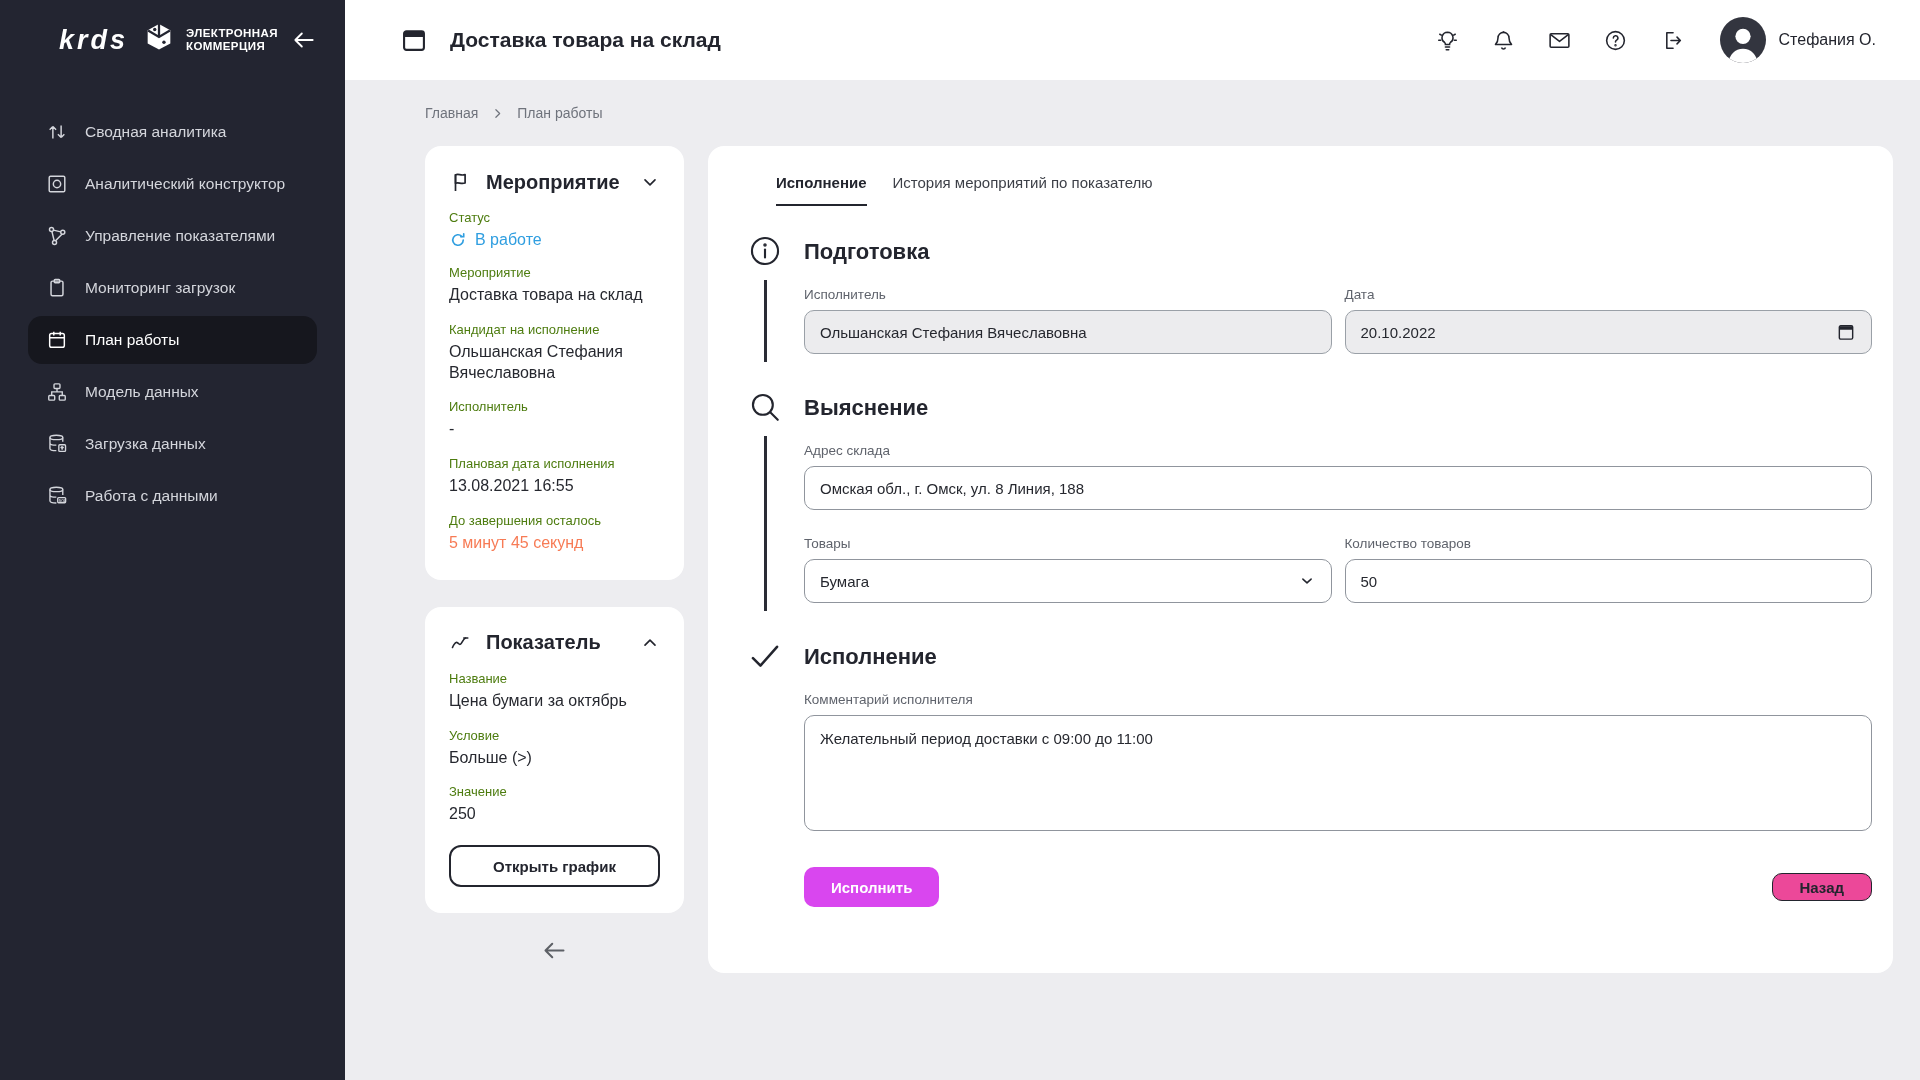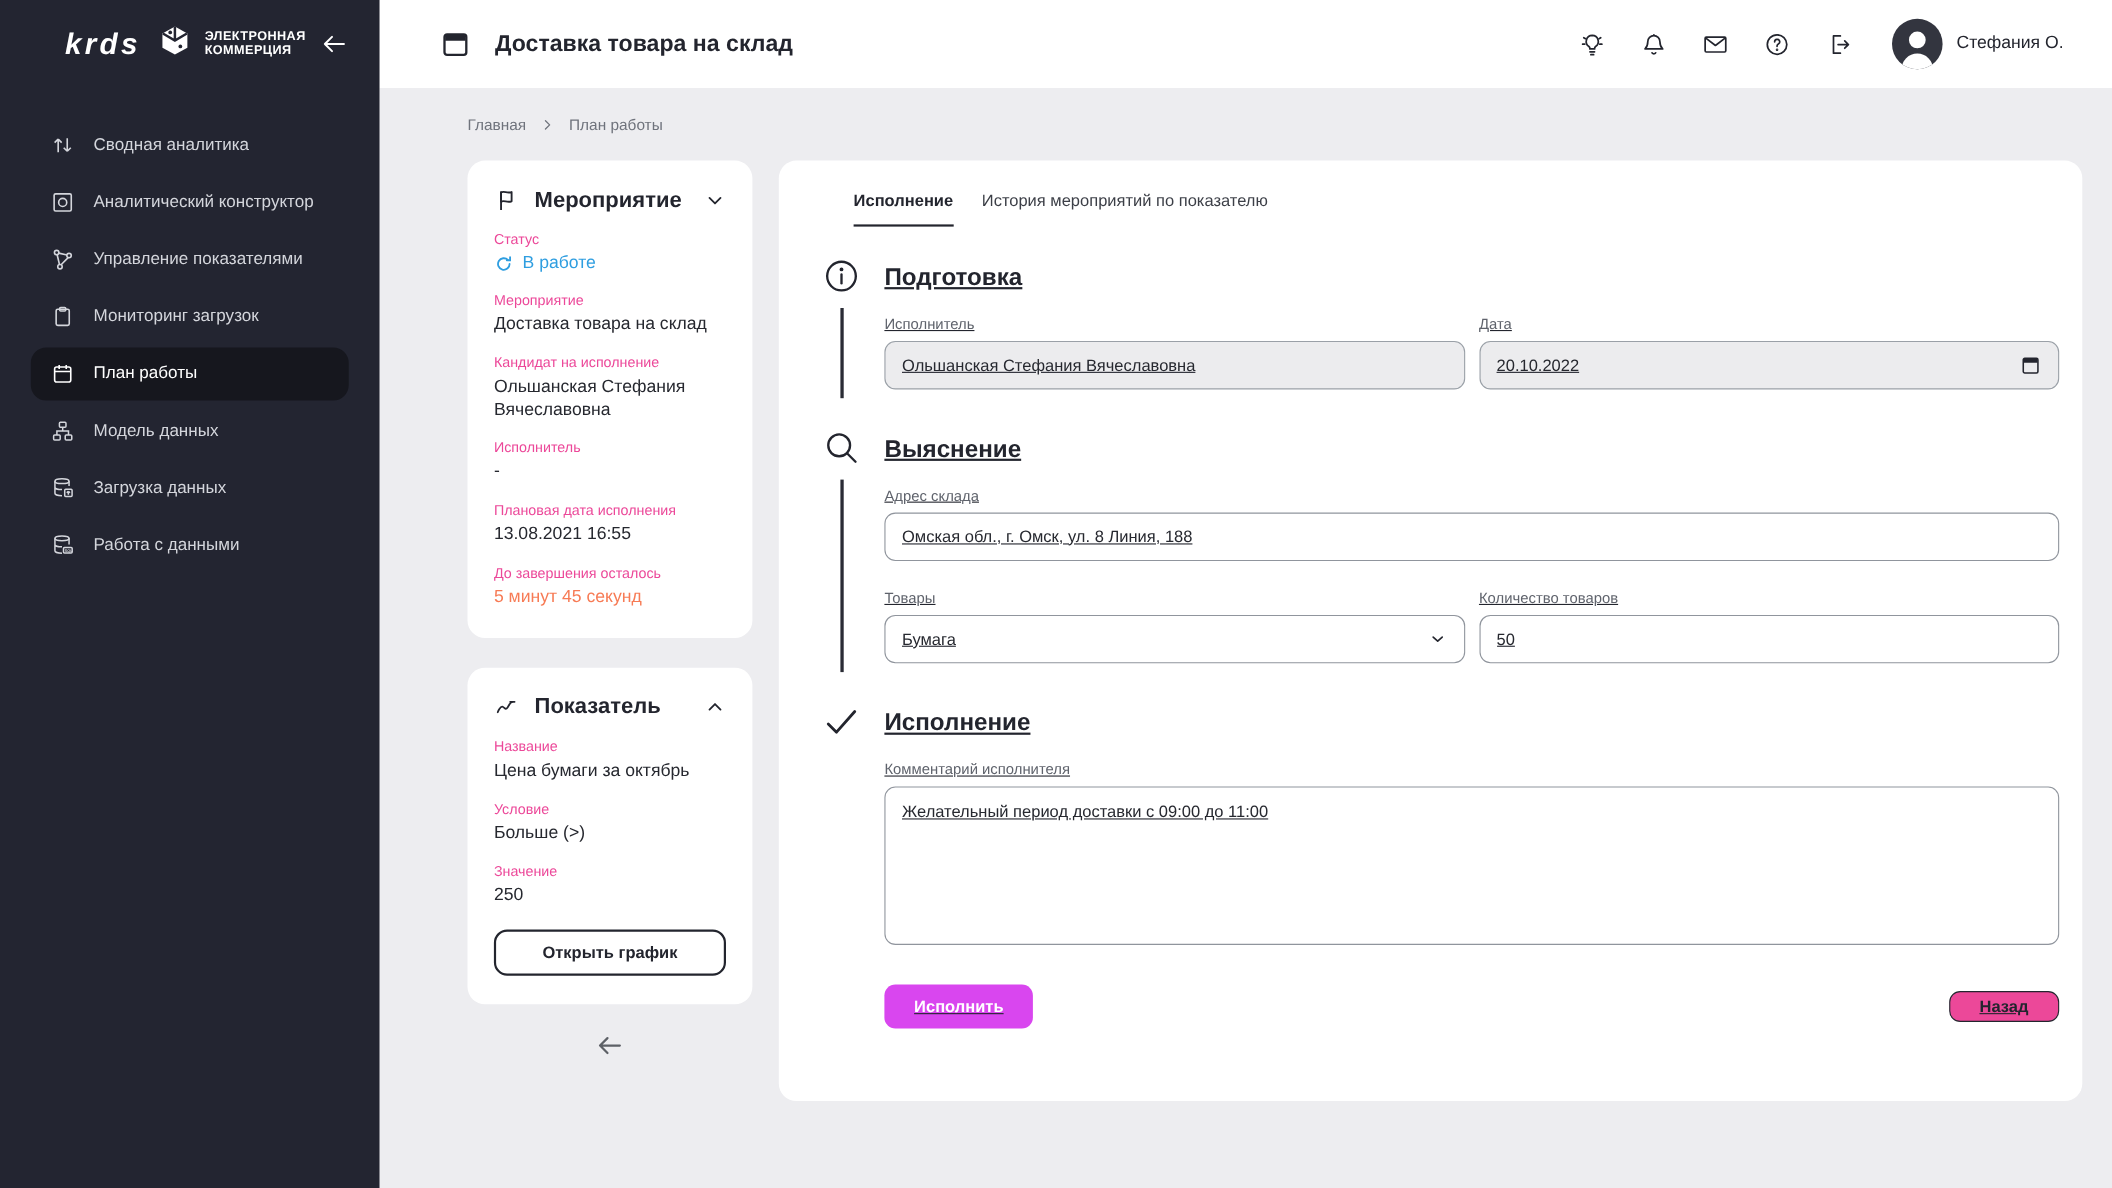--- a/index.html
+++ b/index.html
@@ -37,50 +37,50 @@
   .crumb { cursor:pointer; }
   .layout { display:flex; align-items:flex-start; margin-top:20px; }
 
   
   .left-col { width:259px; flex:none; display:flex; flex-direction:column; }
   .card { background:#fff; border-radius:16px; padding:24px 24px 26px; }
   .card + .card { margin-top:27px; }
   .card-head { display:flex; align-items:center; gap:13px; }
   .card-title { font-size:20px; font-weight:700; }
   .card-chevron { margin-left:auto; cursor:pointer; display:flex; }
-  .fgroup-label { font-size:13px; color:#ec4899; margin-top:16px; }
+  .fgroup-label { font-size:13px; color:#4d7c0f; margin-top:16px; }
   .fgroup-value { font-size:16px; color:#26282f; margin-top:5px; line-height:1.3; }
   .status-value { display:flex; align-items:flex-start; gap:8px; color:#2f9ee0; font-size:16px; margin-top:6px; }
   .remaining { color:#f77b55; }
   .open-chart-btn { margin-top:20px; width:100%; height:42px; background:#fff; border:2px solid #23252e;
     border-radius:12px; font-family:inherit; font-size:15px; font-weight:700; color:#23252e; cursor:pointer; }
   .back-arrow-row { margin-top:24px; display:flex; justify-content:center; }
   .back-arrow-row .hicon { color:#5d6066; }
 
   
   .panel { flex:1; margin-left:24px; background:#fff; border-radius:16px;
     padding:28px 21px 30px 40px; min-height:795px; }
   .tabs { display:flex; gap:26px; padding-left:28px; }
   .tab { font-size:15px; padding-bottom:13px; cursor:pointer; border-bottom:2.5px solid transparent; }
   .tab.active { font-weight:700; border-bottom-color:#23252e; }
   .tab.inactive { color:#3c3f47; }
   .sections { margin-top:28px; }
   .section { display:flex; }
   .icon-col { width:56px; flex:none; display:flex; flex-direction:column; align-items:flex-start; }
   .vline { width:2.5px; background:#2a2c35; flex:1; margin:12px 0 28px 16px; }
-  .sec-body { flex:1; padding-bottom:36px;text-decoration:underline; }
+  .sec-body { flex:1; padding-bottom:36px; }
   .sec-title { font-size:22px; font-weight:700; margin:5px 0 22px; }
   .field-label { display:block; font-size:13.5px; color:#5f636c; margin-bottom:8px; }
   .control { width:100%; height:44px; border:1px solid #90959d; border-radius:10px; background:#fff;
     font-family:inherit; font-size:15px; color:#26282f; padding:0 15px; display:flex; align-items:center; }
   input.control { outline:none; }
   .control.disabled { background:#ececee; border-color:#9aa0a7; }
   .two-col { display:grid; grid-template-columns:1fr 1fr; gap:13px; }
   .fake-select, .fake-date { cursor:pointer; justify-content:space-between; gap:10px; }
-  textarea.control { height:144px; padding:12px 15px; resize:none; outline:none; line-height:1.4; }
+  textarea.control { height:116px; padding:12px 15px; resize:none; outline:none; line-height:1.4; }
   .row-gap { margin-top:26px; }
   .actions { display:flex; margin-top:36px; align-items:center; }
   .btn-primary { background:#d946ef; color:#fff; border:none; border-radius:10px; height:40px;
     padding:0 27px; font-family:inherit; font-size:15px; font-weight:700; cursor:pointer; }
   .btn-secondary { margin-left:auto; background:#ec4899; color:#23252e; border:1.7px solid #23252e;
     border-radius:10px; height:28px; padding:0 27px; font-family:inherit; font-size:15px; font-weight:700; cursor:pointer; }
 </style>
 </head>
 <body>
 

